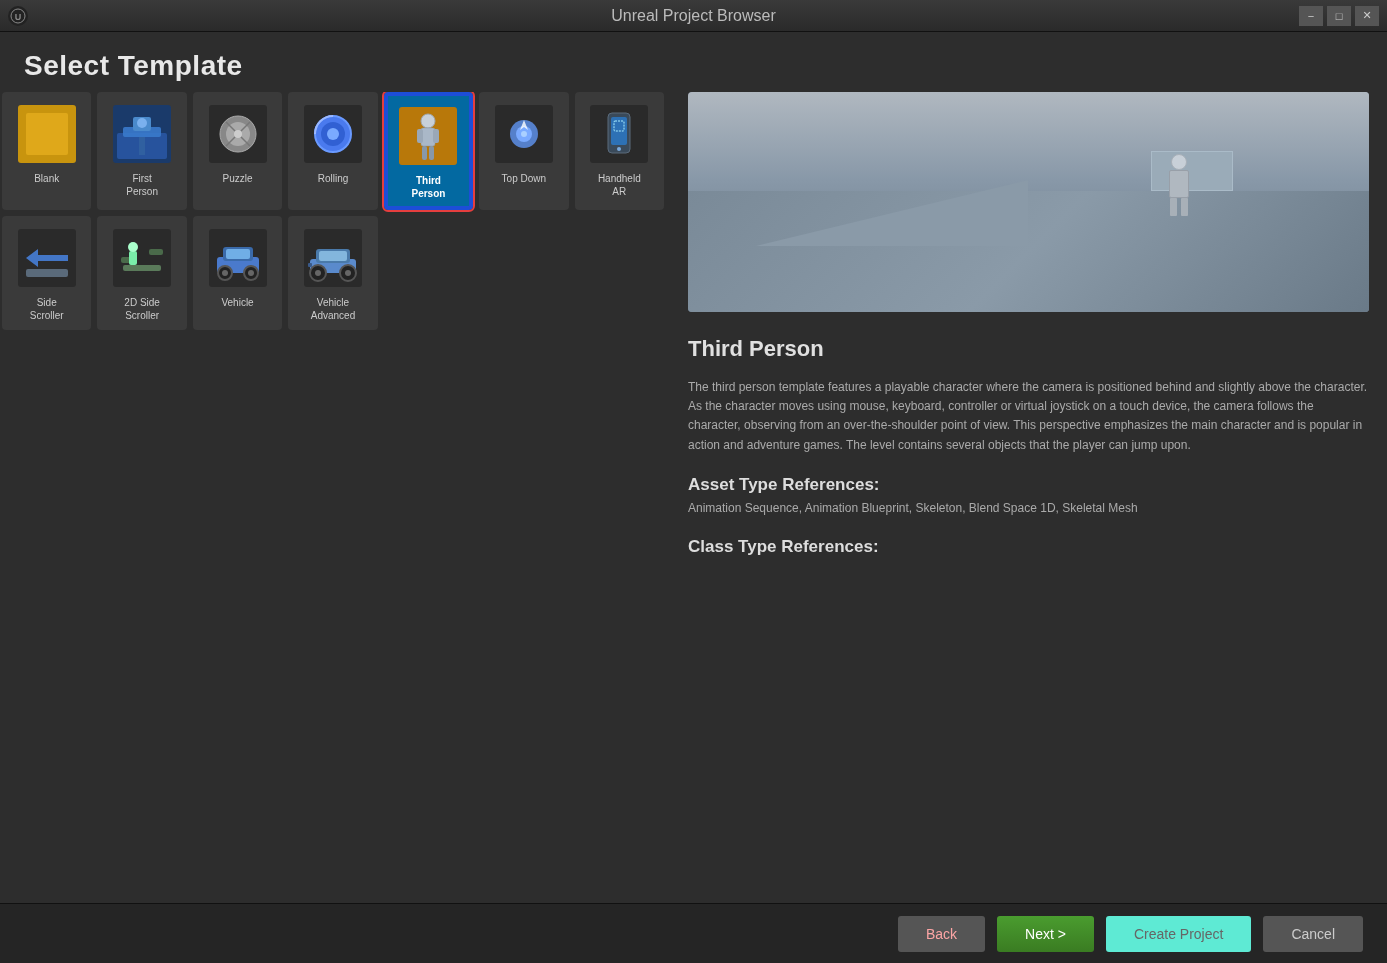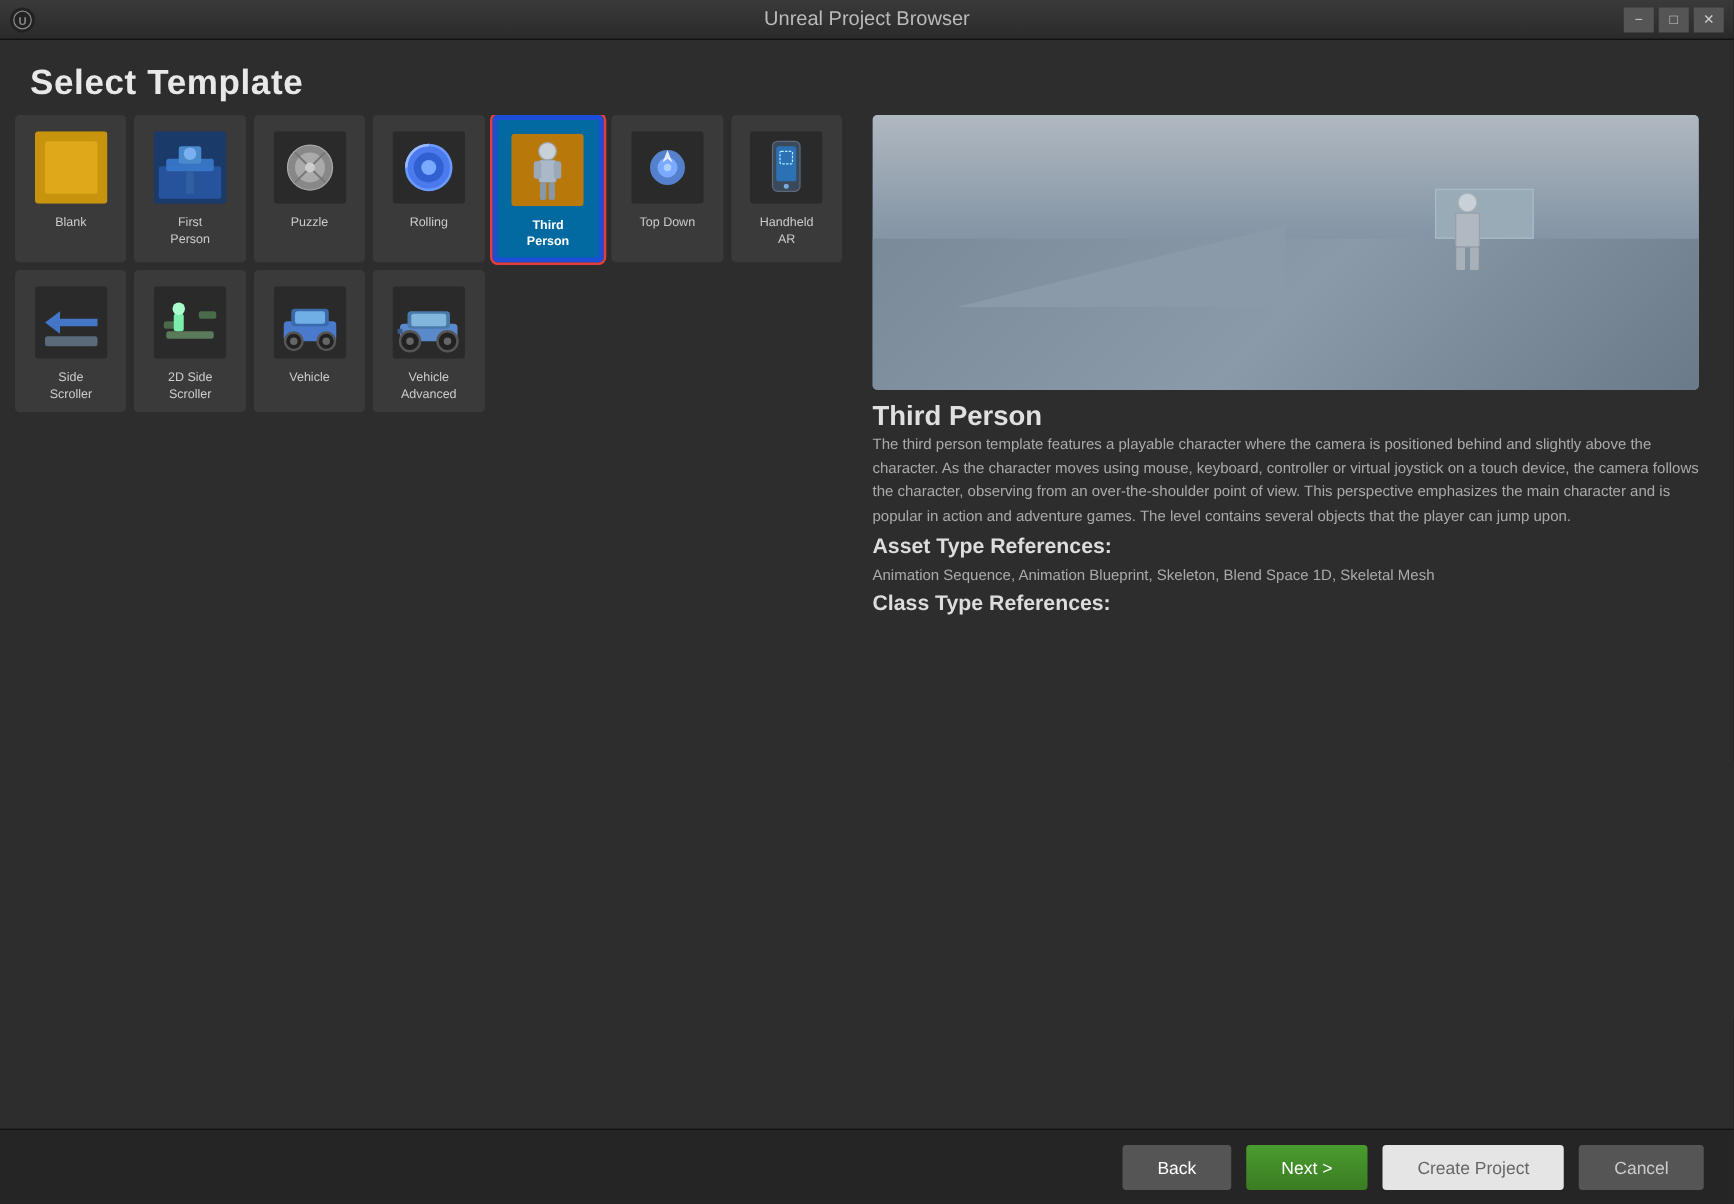--- a/index.html
+++ b/index.html
@@ -79,21 +79,21 @@
       font-size: 28px;
       font-weight: bold;
       color: #e8e8e8;
       letter-spacing: 0.5px;
     }
 
     .content-area {
       display: flex;
       flex: 1;
       gap: 0;
-      padding: 0 12px;
+      padding: 0 2px;
       overflow: hidden;
       justify-content: center;
     }
 
     
     .template-grid-panel {
       width: 670px;
       flex-shrink: 0;
       overflow-y: auto;
       padding-right: 8px;
@@ -146,20 +146,21 @@
       color: #fff;
       font-weight: bold;
     }
 
     
     .description-panel {
       flex: 1;
       padding: 0 16px;
       display: flex;
       flex-direction: column;
+      gap: 16px;
     }
 
     .preview-image {
       width: 100%;
       height: 220px;
       background: linear-gradient(135deg, #4a5568 0%, #718096 50%, #a0aec0 100%);
       border-radius: 4px;
       position: relative;
       overflow: hidden;
     }
@@ -275,31 +276,31 @@
       height: 36px;
       padding: 0 28px;
       border: none;
       border-radius: 3px;
       font-size: 14px;
       cursor: pointer;
       font-weight: 500;
     }
     .btn-default {
       background: #555;
-      color: #ffffff;
+      color: #fca5a5;
     }
     .btn-primary {
       background: linear-gradient(to bottom, #4a9c2f, #3a7c22);
       color: #fff;
       display: flex;
       align-items: center;
       gap: 4px;
     }
     .btn-disabled {
-      background: #e5e5e5;
+      background: #5eead4;
       color: #666;
       cursor: not-allowed;
     }
     .btn-cancel {
       background: #555;
       color: #ccc;
     }
 
     
     .template-grid-panel::-webkit-scrollbar {

